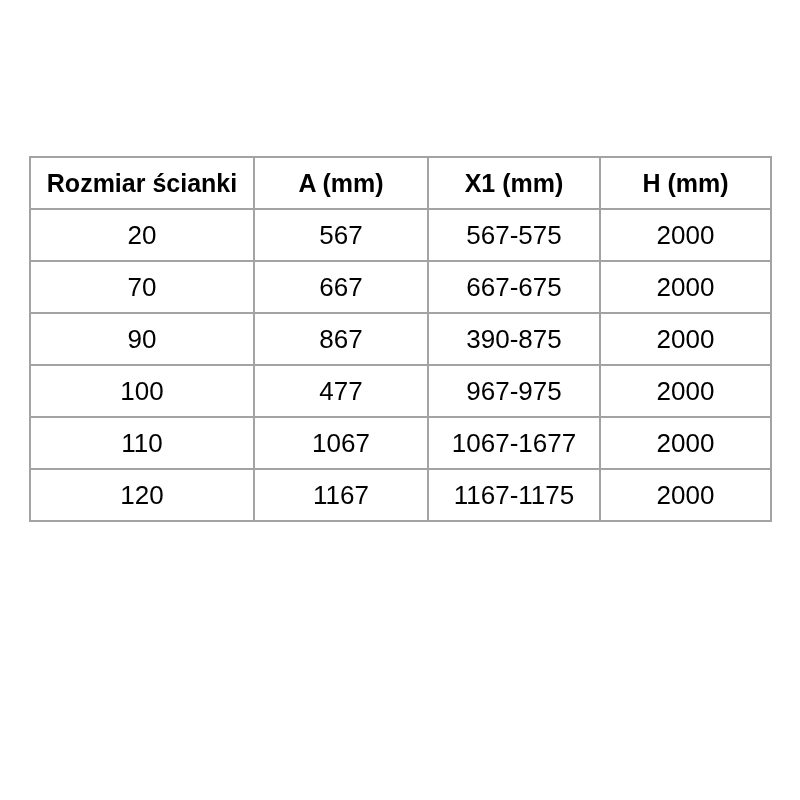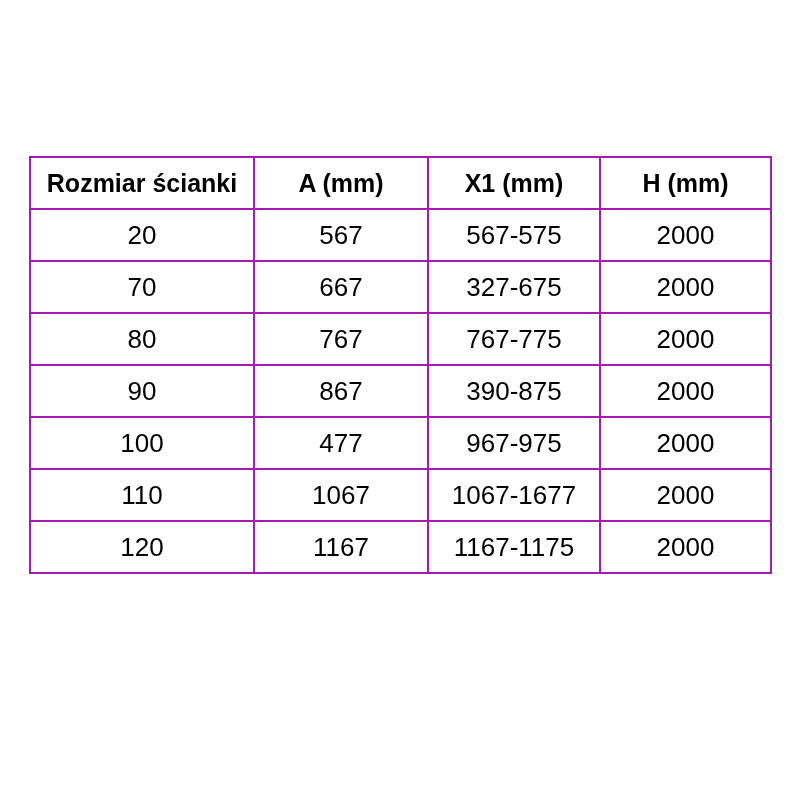--- a/index.html
+++ b/index.html
@@ -27,21 +27,21 @@
     table-layout: fixed;
     width: 741px;
     background: #ffffff;
   }
   table.spec-table col.c1 { width: 224px; }
   table.spec-table col.c2 { width: 174px; }
   table.spec-table col.c3 { width: 172px; }
   table.spec-table col.c4 { width: 171px; }
   table.spec-table th,
   table.spec-table td {
-    border: 2px solid #a21caf;
+    border: 2px solid #a3a3a3;
     height: 50px;
     padding: 0;
     text-align: center;
     vertical-align: middle;
     color: #000000;
     font-size: 26px;
     line-height: 1;
     white-space: nowrap;
     overflow: hidden;
   }
@@ -76,27 +76,21 @@
       <tbody>
         <tr>
           <td>20</td>
           <td>567</td>
           <td>567-575</td>
           <td>2000</td>
         </tr>
         <tr>
           <td>70</td>
           <td>667</td>
-          <td>327-675</td>
-          <td>2000</td>
-        </tr>
-        <tr>
-          <td>80</td>
-          <td>767</td>
-          <td>767-775</td>
+          <td>667-675</td>
           <td>2000</td>
         </tr>
         <tr>
           <td>90</td>
           <td>867</td>
           <td>390-875</td>
           <td>2000</td>
         </tr>
         <tr>
           <td>100</td>

